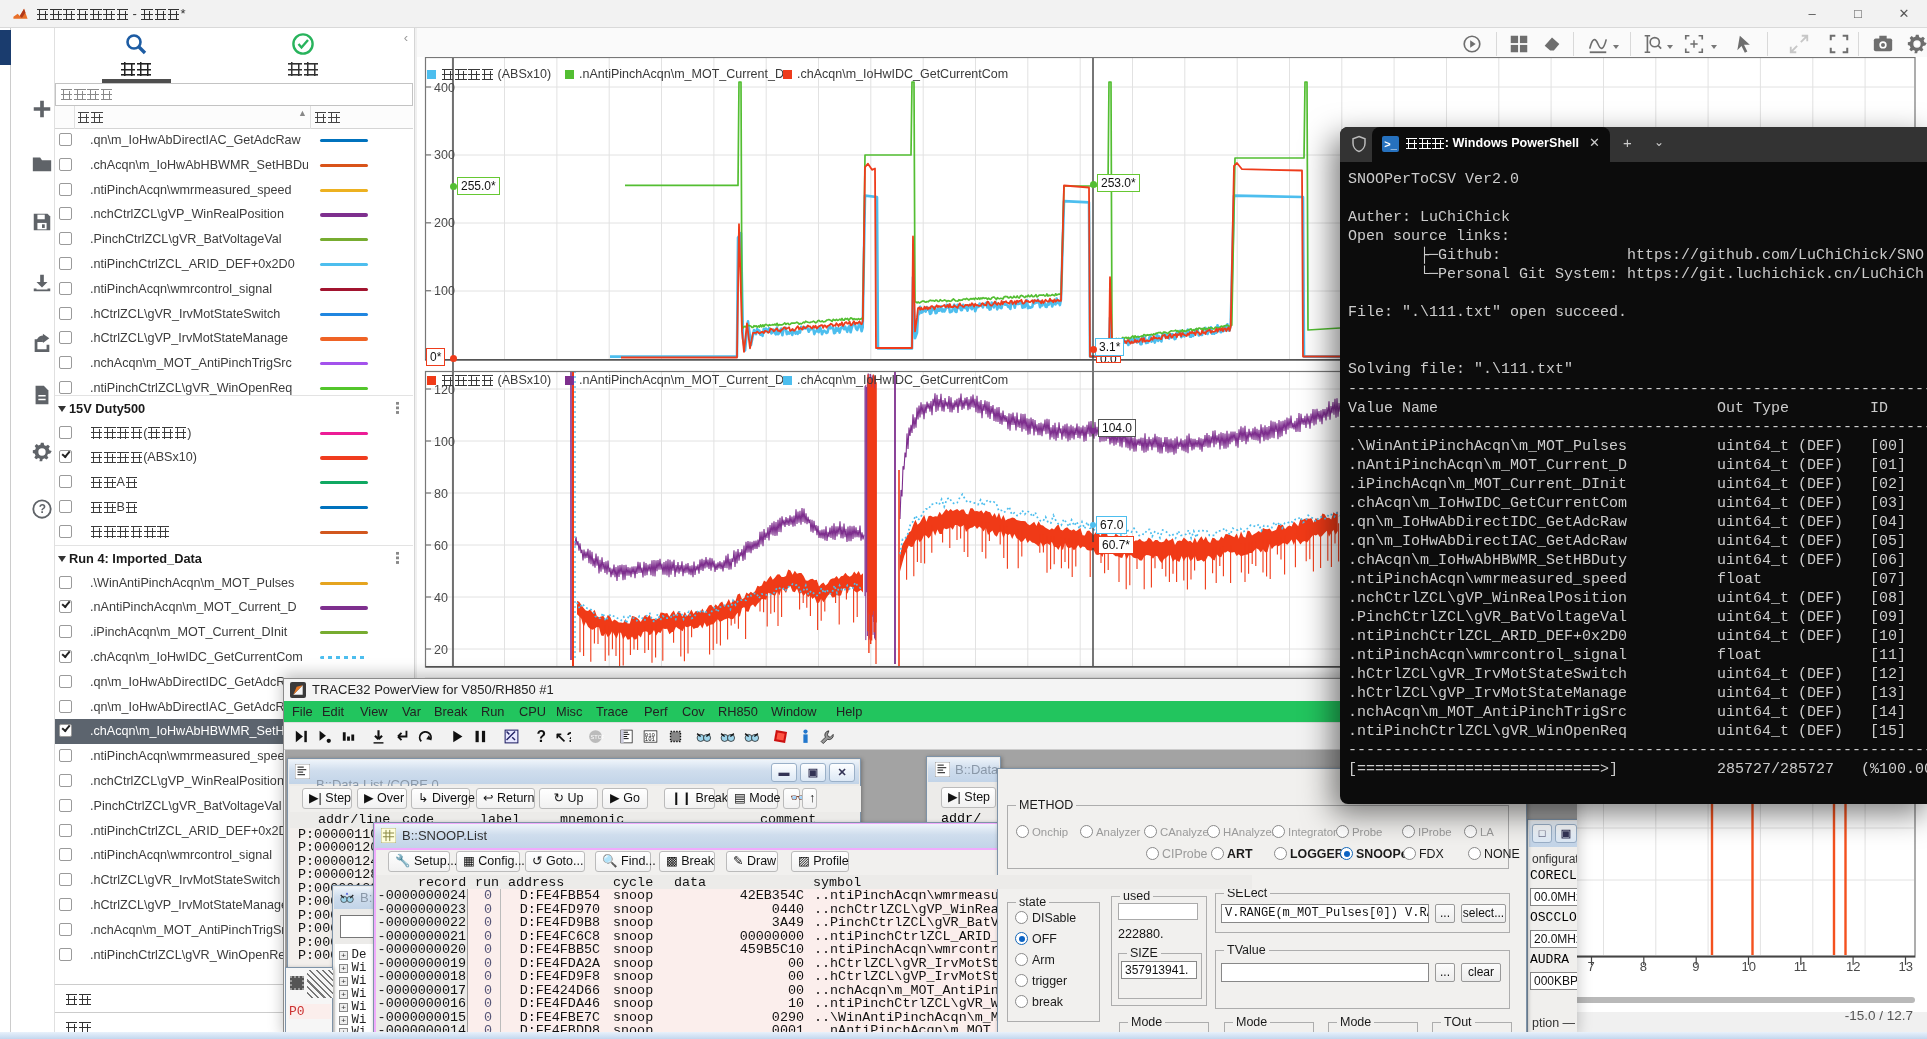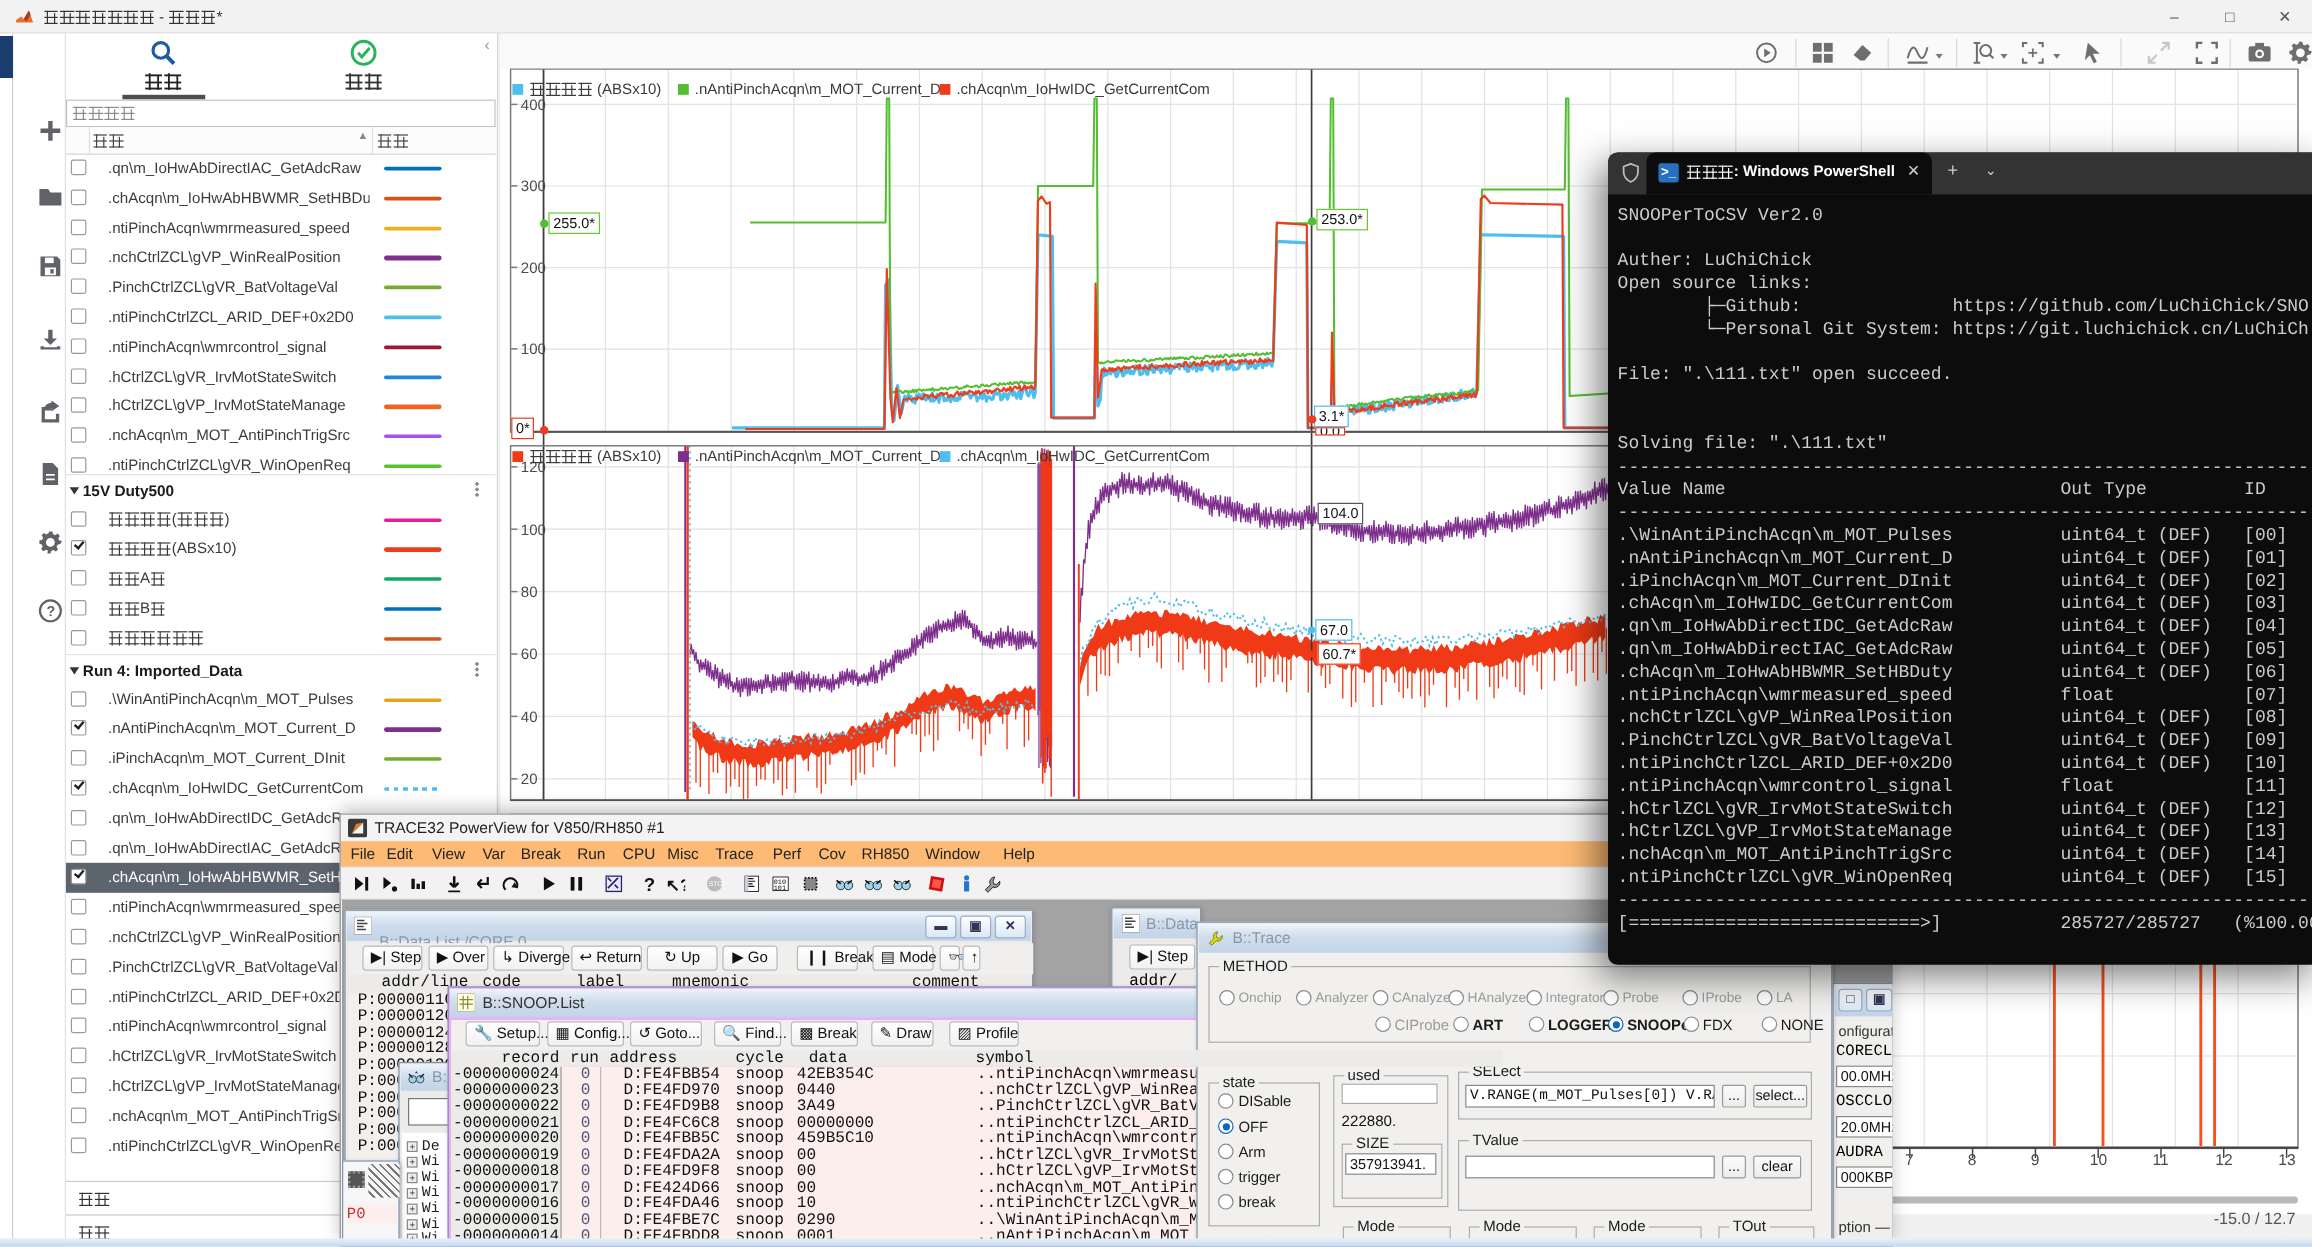--- a/index.html
+++ b/index.html
@@ -39,37 +39,37 @@
 .dots{position:absolute;right:14px;top:5px;width:3px;height:13px;background:radial-gradient(circle 1.5px,#888 1.4px,transparent 1.5px) 0 0/3px 4.6px}
 .botbar{position:absolute;left:0;width:360px;height:27px;border-top:1px solid #ccc;background:#fff;color:#333;font-size:13px}
 #ct-strip{position:absolute;left:417px;top:28px;width:1510px;height:29px;background:#fafafa}
 .leg{position:absolute;font-size:12.5px;color:#3a3a3a;white-space:nowrap}
 .leg .sq{display:inline-block;width:9px;height:9px;margin-right:5px;vertical-align:-1px}
 .vbox{position:absolute;background:#fff;font-size:12px;color:#111;padding:0 3px;line-height:16px;border:1.6px solid}
 .dot{position:absolute;width:7px;height:7px;border-radius:50%}
 
 #t32{position:absolute;left:283px;top:678px;width:1294px;height:361px;background:#f4f4f4;border:1px solid #8a8a8a;box-shadow:0 -4px 14px rgba(0,0,0,.25)}
 #t32 .tb{position:absolute;left:0;top:0;width:100%;height:22px;background:#f4f4f4;font-size:13px;color:#222}
-#t32 .mb{position:absolute;left:0;top:22px;width:100%;height:22px;background:#fdba74;border-bottom:1px solid #ddd;font-size:12.8px;color:#222}
+#t32 .mb{position:absolute;left:0;top:22px;width:100%;height:22px;background:#22c55e;border-bottom:1px solid #ddd;font-size:12.8px;color:#222}
 #t32 .mb span{position:absolute;top:3px}
 #t32 .tools{position:absolute;left:0;top:44px;width:100%;height:27px;background:#f2f2f2;border-bottom:1px solid #ccc}
 #mdi{position:absolute;left:1px;top:71px;width:1292px;height:289px;background:#a3a3a3;overflow:hidden}
 .t32w{position:absolute;background:#ecebe9;border:1px solid #7e93a8;box-shadow:1px 1px 4px rgba(0,0,0,.3)}
 .t32title{position:absolute;left:1px;top:1px;right:1px;height:24px;background:linear-gradient(#eef4fa,#cfdded 45%,#c2d4e8);color:#8a98a8;font-size:13px}
 .t32title.on{color:#333}
 .btn3{position:absolute;top:3px;width:26px;height:19px;background:linear-gradient(#fdfeff,#dce8f5);border:1px solid #9ab0c8;border-radius:3px;color:#335;text-align:center;font-size:11px;line-height:17px;font-weight:bold}
 .tbtn{position:absolute;height:21px;background:linear-gradient(#fff,#f1f1f1);border:1px solid #bbb;border-radius:3px;font-size:12.5px;color:#111;text-align:center;padding:0 6px;line-height:19px;white-space:nowrap}
 .mono{font-family:"Liberation Mono",monospace}
 .snr{position:absolute;left:2px;width:876px;height:13.5px;font-family:"Liberation Mono",monospace;font-size:13.4px;line-height:13.5px;color:#111;white-space:nowrap}
 .snr span{position:absolute;top:0}
 .s1{left:0;width:90px;text-align:right}
 .s2{left:108px;color:#557}
 .s3{left:128px;width:96px;text-align:right}
 .s4{left:237px}
-.s5{left:288px;width:140px;text-align:left}
+.s5{left:288px;width:140px;text-align:right}
 .s6{left:438px}
 
 #ps{position:absolute;left:1340px;top:127px;width:594px;height:677px;background:#0c0c0c;border-radius:8px 0 0 8px;box-shadow:-8px 10px 30px rgba(0,0,0,.5)}
 #pstab{position:absolute;left:0;top:0;width:100%;height:35px;background:#333333;border-radius:8px 0 0 0}
 #pstext{position:absolute;left:8px;top:43px;font-family:"Liberation Mono",monospace;font-size:15px;line-height:19.05px;color:#ccc;white-space:pre}
 #taskbar{position:absolute;left:0;top:1032px;width:100%;height:7px;background:linear-gradient(#e8f1fb,#c3d7ee)}
 .gb{position:absolute;border:1px solid #adadad}
 .gb>b{position:absolute;left:8px;top:-8px;background:#f1f0ee;padding:0 3px;font-weight:normal;font-size:12.5px;color:#1a1a1a}
 .radio{position:absolute;width:13px;height:13px;border:1px solid #8a8a8a;border-radius:50%;background:#fff}
 .radio.on{border-color:#1467b8}
@@ -1076,26 +1076,20 @@
     <div class="mono" style="position:absolute;left:2px;top:48px;font-size:13px;color:#000">CORECL(</div>
     <div class="tfield" style="left:2px;top:68px;width:70px;height:18px">00.0MHz</div>
     <div class="mono" style="position:absolute;left:2px;top:90px;font-size:13px;color:#000">OSCCLO</div>
     <div class="tfield" style="left:2px;top:110px;width:70px;height:18px">20.0MHz</div>
     <div class="mono" style="position:absolute;left:2px;top:132px;font-size:13px;color:#000">AUDRA</div>
     <div class="tfield" style="left:2px;top:152px;width:70px;height:18px">000KBPS</div>
     <div style="position:absolute;left:4px;top:196px;font-size:12.5px;color:#333">ption —</div>
   </div>
 
   <div class="t32w" style="left:712px;top:18px;width:530px;height:271px;background:#f1f0ee">
-    <div class="t32title">
-          <svg style="position:absolute;left:7px;top:4px" width="15" height="15" viewBox="0 0 24 24">
-            <path d="M14 4a6 6 0 00-5 9l-6 6 3 3 6-6a6 6 0 008-7l-4 4-3-1-1-3z" fill="#dd0" stroke="#660"></path>
-          </svg>
-          <span style="position:absolute;left:28px;top:4px">B::Trace</span>
-        </div>
     <div class="gb" style="left:9px;top:36px;width:502px;height:64px">
           <b>METHOD</b>
       <span class="radio" style="left:8px;top:19px"></span>
           <span class="rlab dis sm" style="left:24px;top:19px">Onchip</span>
           <span class="radio" style="left:72px;top:19px"></span>
           <span class="rlab dis sm" style="left:88px;top:19px">Analyzer</span>
           <span class="radio" style="left:136px;top:19px"></span>
           <span class="rlab dis sm" style="left:152px;top:19px">CAnalyzer</span>
           <span class="radio" style="left:199px;top:19px"></span>
           <span class="rlab dis sm" style="left:215px;top:19px">HAnalyzer</span>

